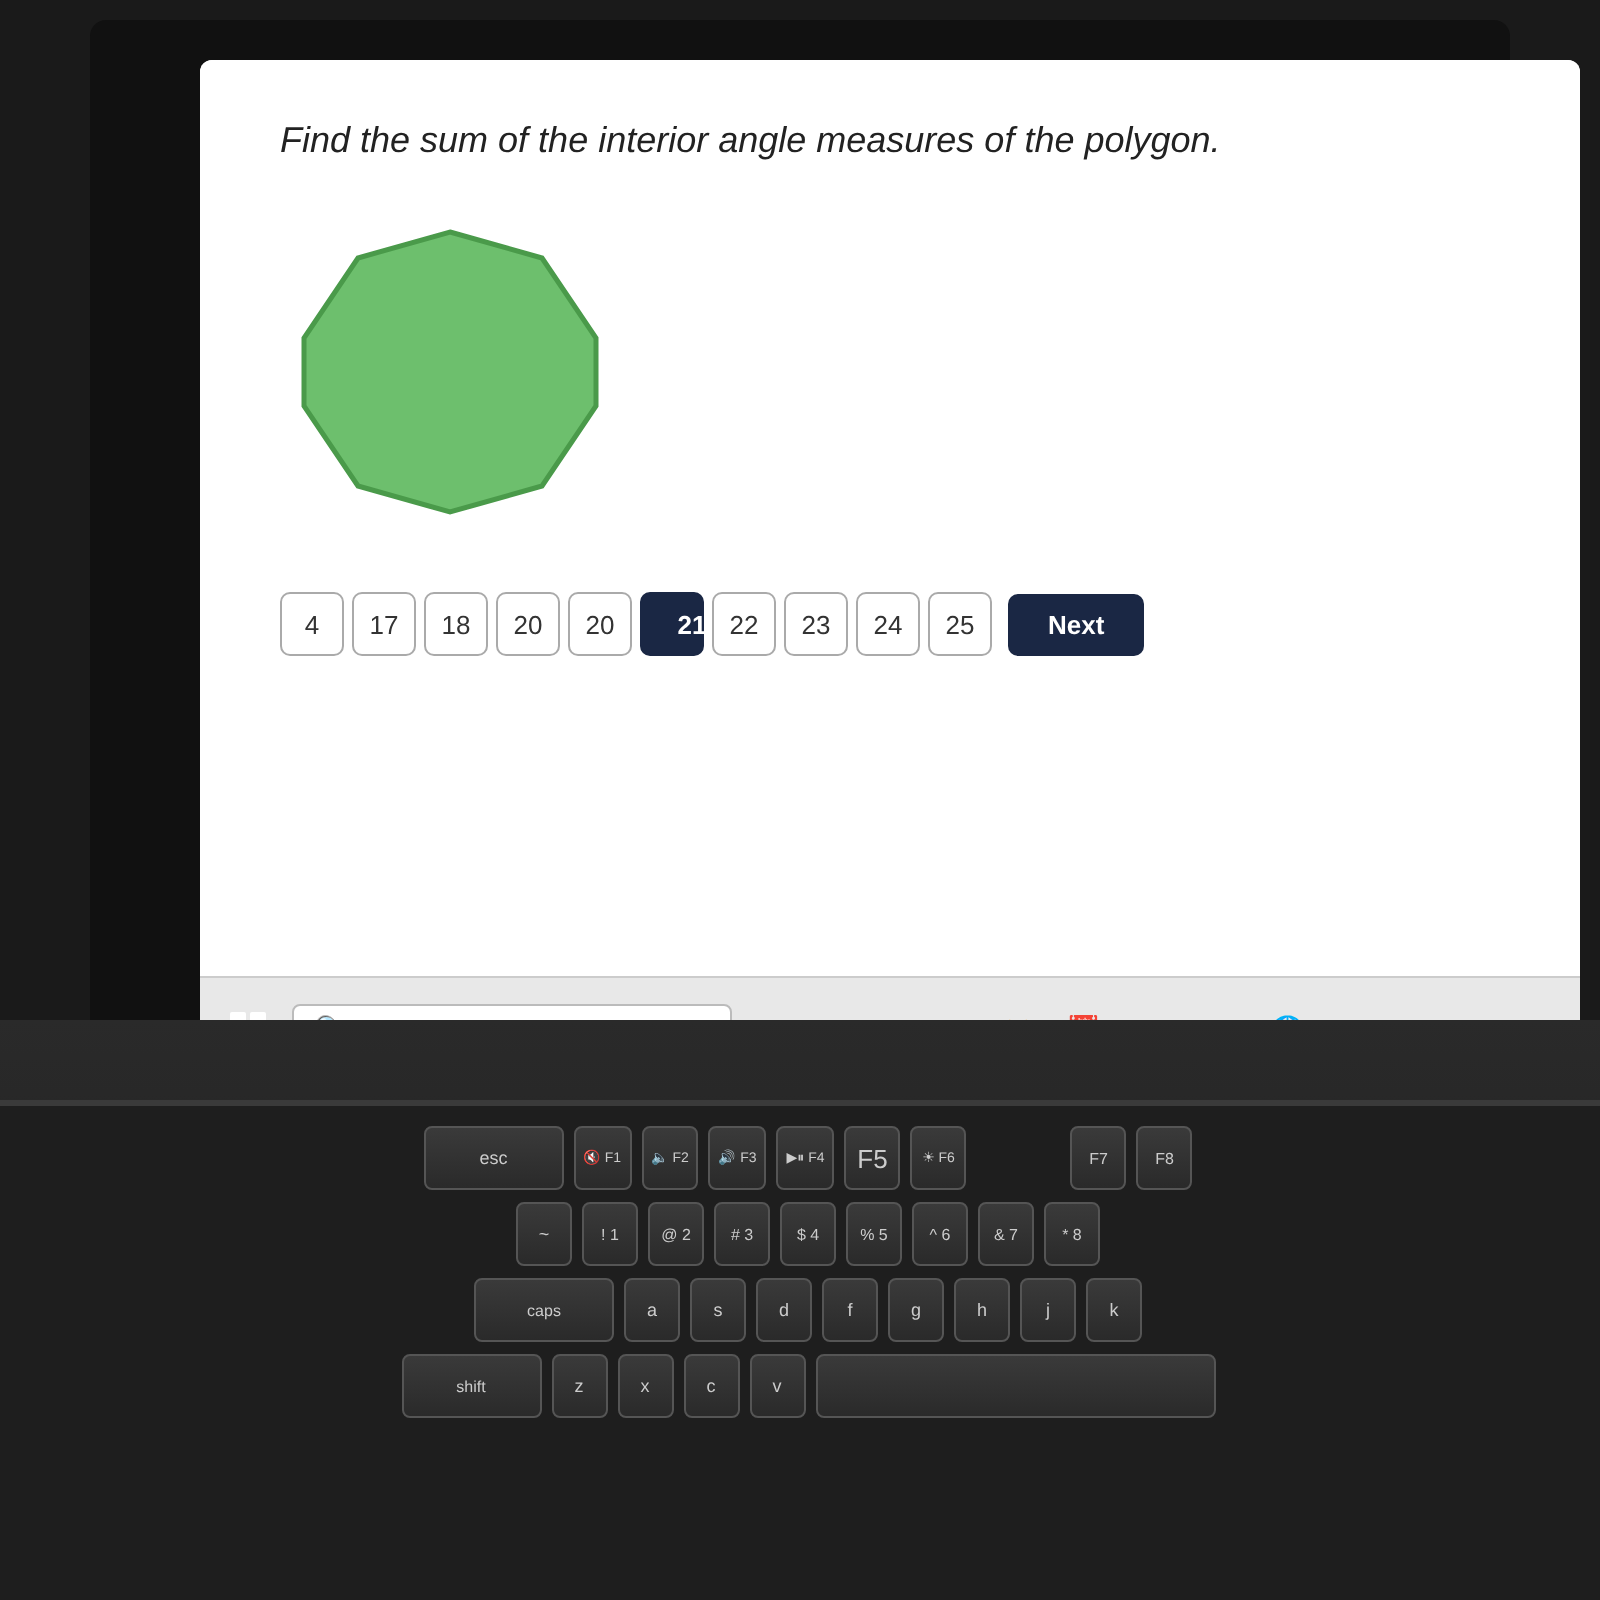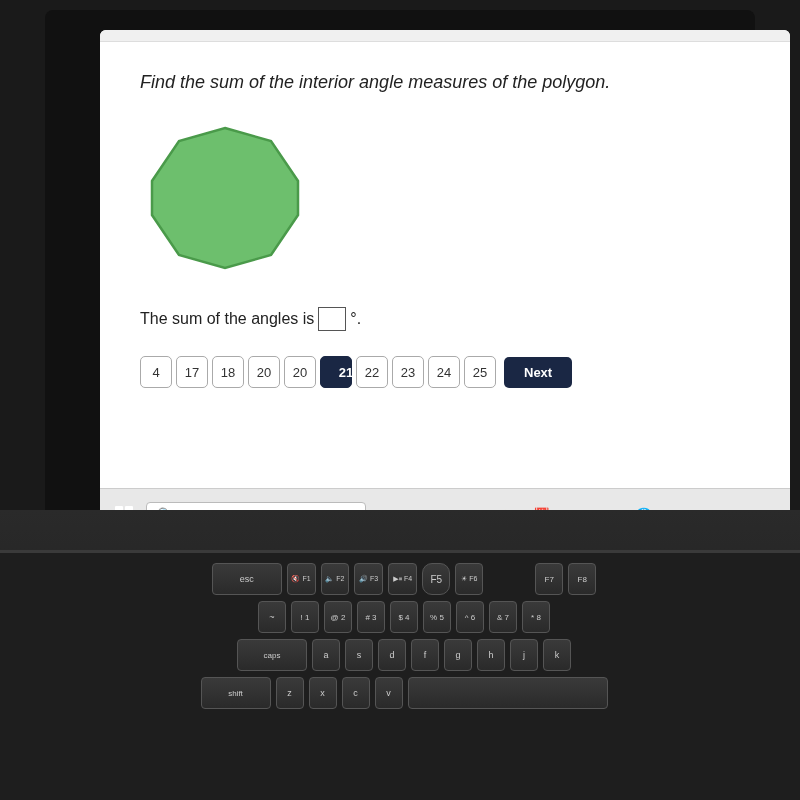--- a/index.html
+++ b/index.html
@@ -17,21 +17,21 @@
     .screen {
       position: absolute;
       top: 20px;
       left: 55px;
       width: 690px;
       height: 510px;
       background: #f5f5f5;
       border-radius: 6px;
       overflow: hidden;
       display: flex;
-      flex-direction: column;
+      flex-direction: row;
     }
 
     
     .taskbar {
       position: absolute;
       bottom: 0;
       left: 0;
       width: 100%;
       height: 52px;
       background: #e8e8e8;
@@ -268,25 +268,20 @@
 
       <div class="question-text">Find the sum of the interior angle measures of the polygon.</div>
 
       <div class="polygon-container">
         <svg width="170" height="170" viewBox="0 0 170 170">
 
           <polygon points="85,15 131,28 158,68 158,102 131,142 85,155 39,142 12,102 12,68 39,28" fill="#6dbf6d" stroke="#4a9a4a" stroke-width="2.5"></polygon>
         </svg>
       </div>
 
-      <div class="answer-line">
-        <span>The sum of the angles is</span>
-        <span class="answer-input-box"></span>
-        <span>°.</span>
-      </div>
 
       <div class="pagination">
 
 
         <div class="page-num">4</div>
         <div class="page-num">17</div>
         <div class="page-num">18</div>
         <div class="page-num">20</div>
         <div class="page-num">20</div>
         <div class="page-num active">21</div>
@@ -333,21 +328,21 @@
 <div class="laptop-body">
   <div class="keyboard-area">
     <div class="keyboard">
 
       <div class="key-row">
         <div class="key wider">esc</div>
         <div class="key" style="font-size:7px;">🔇 F1</div>
         <div class="key" style="font-size:7px;">🔈 F2</div>
         <div class="key" style="font-size:7px;">🔊 F3</div>
         <div class="key" style="font-size:7px;">▶⏸ F4</div>
-        <div class="key" style="font-size:10px;border-radius:10px;">F5</div>
+        <div class="key" style="font-size:13px;">F5</div>
         <div class="key" style="font-size:7px;">☀ F6</div>
         <div class="key" style="font-size:8px;margin-left:47px;">F7</div>
         <div class="key" style="font-size:8px;">F8</div>
       </div>
 
       <div class="key-row">
         <div class="key">~</div>
         <div class="key" style="font-size:8px;">! 1</div>
         <div class="key" style="font-size:8px;">@ 2</div>
         <div class="key" style="font-size:8px;"># 3</div>

